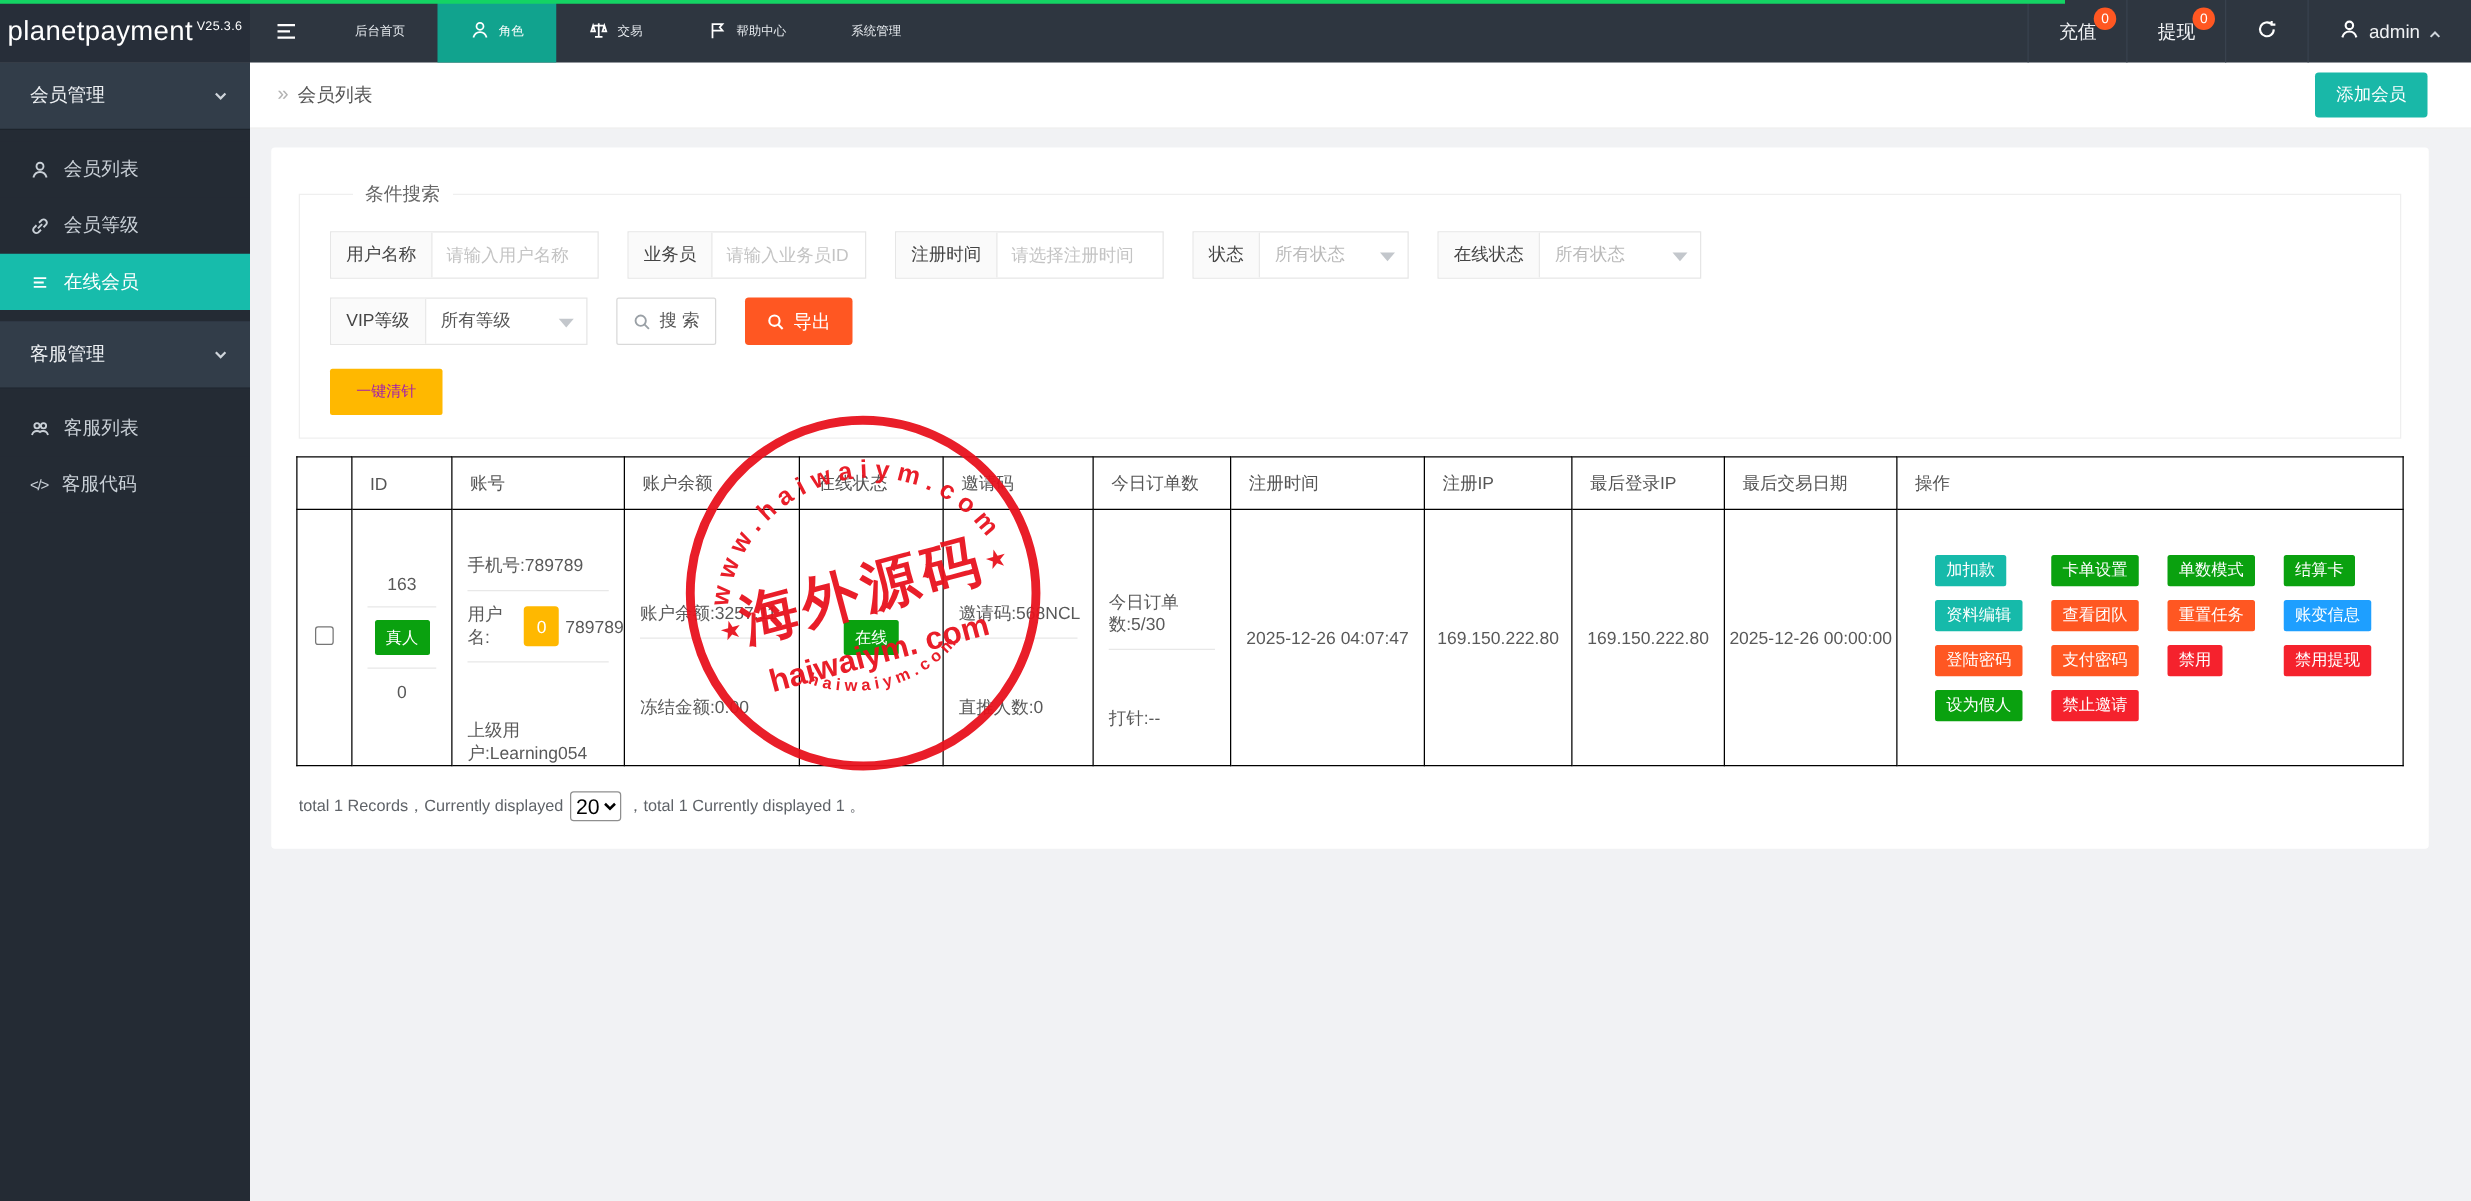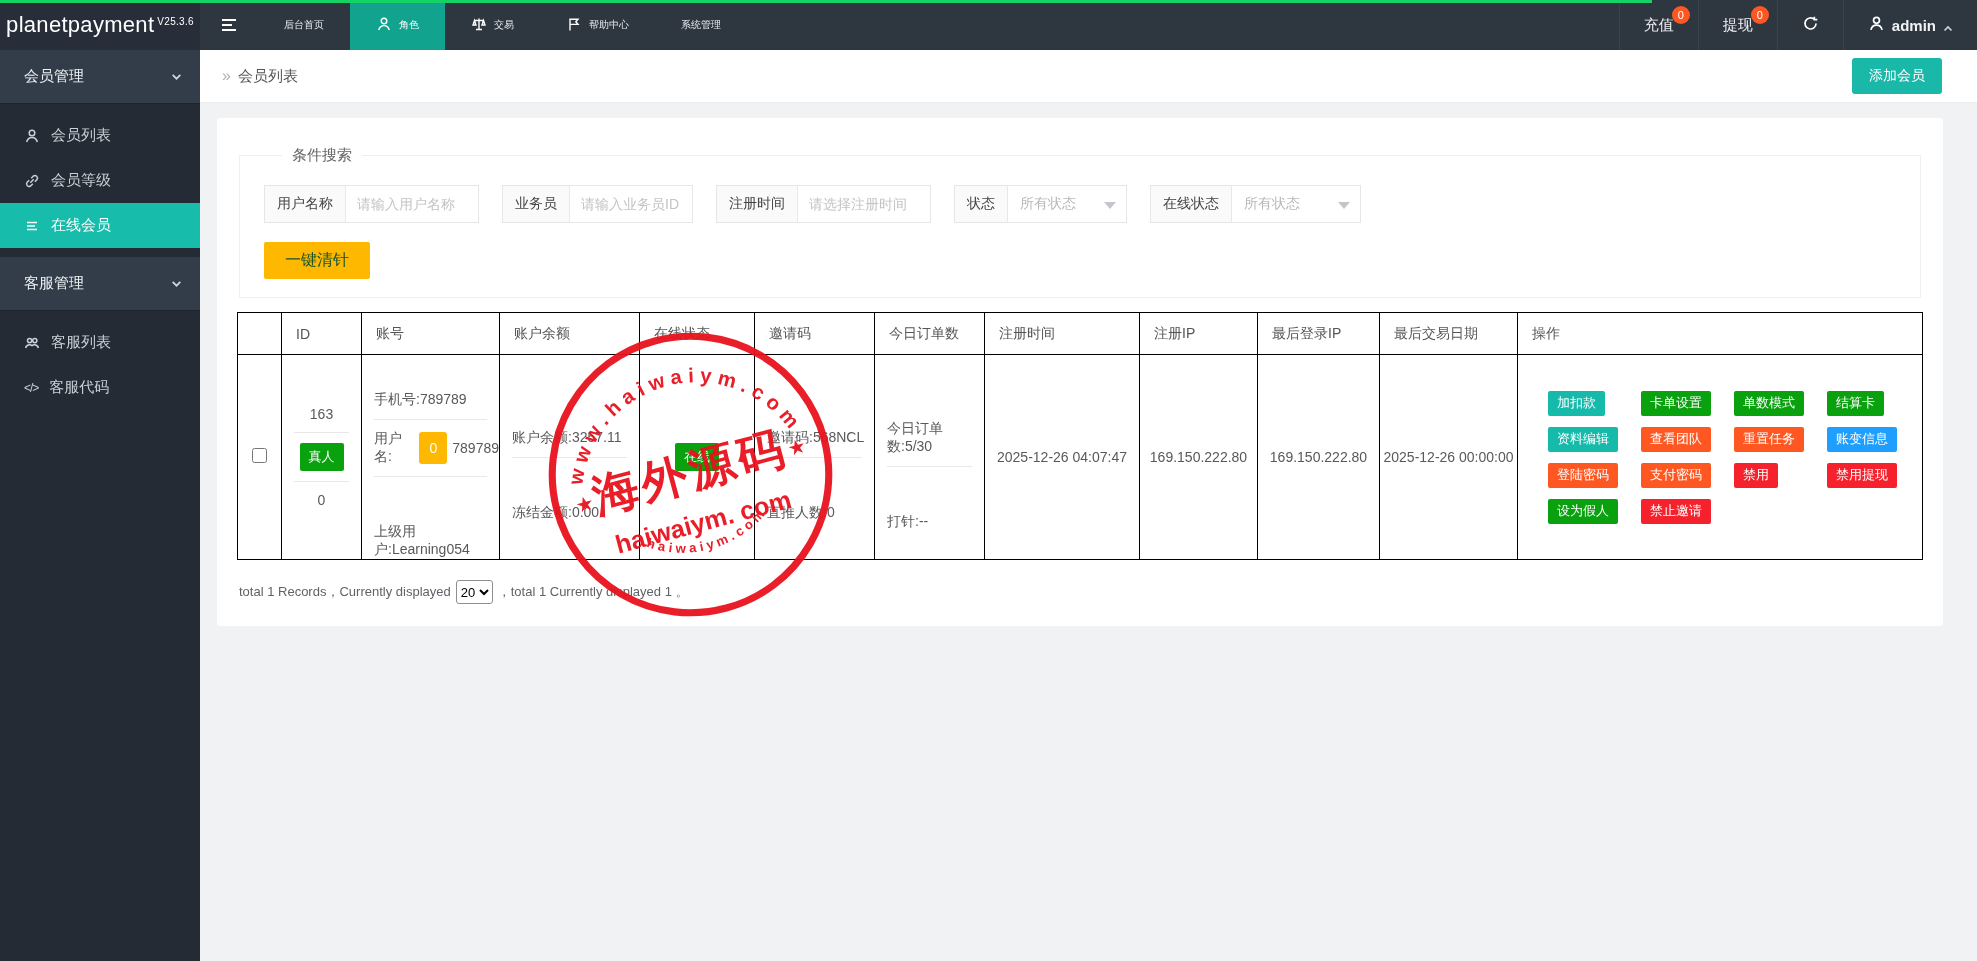--- a/index.html
+++ b/index.html
@@ -15,21 +15,21 @@
   .hamburger { width:58px; display:flex; align-items:center; justify-content:center; cursor:pointer; }
   .hamburger svg { width:20px; height:20px; stroke:#fff; }
   .nav-item { display:flex; align-items:center; gap:7px; padding:0 26px; font-size:10px; color:#e6eaee; cursor:pointer; }
   .nav-item.active { background:#11a38e; color:#fff; }
   .nav-item svg { width:16px; height:16px; stroke:#fff; fill:none; stroke-width:1.4; }
   .top-spacer { flex:1; }
   .top-right { display:flex; align-items:stretch; }
   .tr-item { position:relative; display:flex; align-items:center; padding:0 24px; font-size:15px; color:#f0f2f4; cursor:pointer; border-left:1px solid #39424e; }
   .badge { position:absolute; top:6px; right:8px; min-width:18px; height:18px; border-radius:9px; background:#ff5722; color:#fff; font-size:11px; display:flex; align-items:center; justify-content:center; padding:0 4px; }
   .tr-item svg { width:17px; height:17px; stroke:#fff; fill:none; stroke-width:1.6; }
-  .user-item { gap:7px;font-weight:bold; }
+  .user-item { gap:7px; }
   .chev { width:10px; height:10px; }
   .chev svg { width:10px; height:10px; stroke:#cfd5db; fill:none; stroke-width:1.6; }
 
   
   .layout { display:flex; height:911px; }
   .sidebar { width:200px; background:#242b34; flex:none; }
   .side-sec { height:54px; background:#323d49; color:#eef1f4; font-size:15px; display:flex; align-items:center; justify-content:space-between; padding:0 18px 0 24px; cursor:pointer; border-bottom:1px solid #1d242c; }
   .side-sec svg { width:11px; height:11px; stroke:#cfd5db; fill:none; stroke-width:1.6; }
   .side-item { height:45px; display:flex; align-items:center; gap:11px; padding-left:24px; color:#c9d0d7; font-size:15px; cursor:pointer; background:#242b34; }
   .side-item svg { width:16px; height:16px; stroke:#c9d0d7; fill:none; stroke-width:1.5; flex:none; }
@@ -62,21 +62,21 @@
   .sel { position:relative; display:flex; align-items:center; padding:0 26px 0 12px; font-size:14px; color:#b9b9b9; cursor:pointer; }
   .sel.dark { color:#555; }
   .sel .tri { position:absolute; right:10px; top:16px; width:0; height:0; border-left:6px solid transparent; border-right:6px solid transparent; border-top:7px solid #c3c7cc; }
   .w-inp1 { width:132px; } .w-inp2 { width:130px; } .w-inp3 { width:122px; } .w-inp4 { width:132px; }
   .w-sel1 { width:118px; } .w-sel2 { width:128px; } .w-sel3 { width:128px; }
 
   .btn-search { height:38px; width:80px; background:#fff; border:1px solid #d9d9d9; border-radius:2px; color:#555; font-size:14px; display:flex; align-items:center; justify-content:center; gap:7px; cursor:pointer; }
   .btn-search svg { width:15px; height:15px; stroke:#9aa0a6; fill:none; stroke-width:1.6; }
   .btn-export { height:38px; padding:0 17px; background:#ff5722; border:none; border-radius:3px; color:#fff; font-size:15px; display:flex; align-items:center; justify-content:center; gap:7px; cursor:pointer; }
   .btn-export svg { width:15px; height:15px; stroke:#fff; fill:none; stroke-width:1.8; }
-  .btn-clear { height:37px; padding:0 21px; background:#ffb800; border:none; border-radius:2px; color:#14532d; font-size:16px; cursor:pointer; margin:4px 0 12px 0; }
+  .btn-clear { height:37px; padding:0 21px; background:#ffb800; border:none; border-radius:2px; color:#a21caf; font-size:12px; cursor:pointer; margin:4px 0 12px 0; }
 
   
   table.grid { border-collapse:collapse; width:1686px; margin-top:14px; table-layout:fixed; }
   table.grid th, table.grid td { border:1px solid #000000; }
   table.grid th { height:42px; font-weight:400; color:#555; font-size:14px; text-align:left; padding-left:14px; background:#fff; }
   table.grid th.cbx, table.grid td.cbx { text-align:center; padding-left:0; }
   td.cell { height:148px; vertical-align:middle; color:#595959; font-size:14px; }
   .c-center { text-align:center; padding-left:0 !important; }
   .stack { display:flex; flex-direction:column; justify-content:center; }
   .ln { border-top:1px solid #e8e8e8; margin:10px 12px; }
@@ -85,21 +85,21 @@
   .badge-green { background:#0aa10f; color:#fff; font-size:13px; padding:5px 9px; border-radius:2px; display:inline-block; }
   .badge-orange { background:#ffb800; color:#fff; font-size:14px; padding:8px 10px; border-radius:3px; display:inline-block; }
   input[type=checkbox] { width:15px; height:15px; cursor:pointer; }
 
   .actions { display:grid; grid-template-columns:repeat(4, minmax(74px, max-content)); gap:11px 19px; padding-left:30px; align-items:center; justify-items:start; }
   .abtn { height:25px; padding:0 9px; border-radius:2px; color:#fff; font-size:13px; display:flex; align-items:center; justify-content:center; cursor:pointer; white-space:nowrap; border:none; }
   .c-teal { background:#16baaa; } .c-green { background:#0aa10f; } .c-orange { background:#ff5722; }
   .c-red { background:#f5222d; } .c-blue { background:#1e9fff; }
 
   .pager { margin-top:20px; font-size:13px; color:#5f6368; display:flex; align-items:center; gap:5px; padding-left:2px; }
-  .pager select { height:24px; font-size:13px; border:1px solid #8f8f8f; border-radius:3px; background:#fff; }
+  .pager select { height:24px; font-size:17px; border:1px solid #8f8f8f; border-radius:3px; background:#fff; }
 
   
   .stamp { position:absolute; left:538px; top:322px; width:305px; height:305px; z-index:50; pointer-events:none; opacity:.94; }
 </style>
 </head>
 <body>
 
 <div class="app">
 
   <div class="topbar">
@@ -253,20 +253,43 @@
               </div>
               <div class="fgroup">
                 <span class="flabel">在线状态</span>
                 <div class="sel w-sel2">
                   <span>所有状态</span>
                   <span class="tri"></span>
                 </div>
               </div>
             </div>
 
+            <div class="filter-row">
+              <div class="fgroup">
+                <span class="flabel">VIP等级</span>
+                <div class="sel dark w-sel3">
+                  <span>所有等级</span>
+                  <span class="tri"></span>
+                </div>
+              </div>
+              <button class="btn-search">
+                <svg viewBox="0 0 16 16">
+                    <circle cx="7" cy="7" r="4.4"></circle>
+                    <path d="M10.4 10.4L14 14"></path>
+                  </svg>
+                <span>搜 索</span>
+              </button>
+              <button class="btn-export">
+                <svg viewBox="0 0 16 16">
+                    <circle cx="7" cy="7" r="4.4"></circle>
+                    <path d="M10.4 10.4L14 14"></path>
+                  </svg>
+                <span>导出</span>
+              </button>
+            </div>
 
             <button class="btn-clear">一键清针</button>
           </fieldset>
 
           <table class="grid">
             <colgroup>
               <col style="width:44px">
                 <col style="width:80px">
                 <col style="width:138px">
                 <col style="width:140px">

